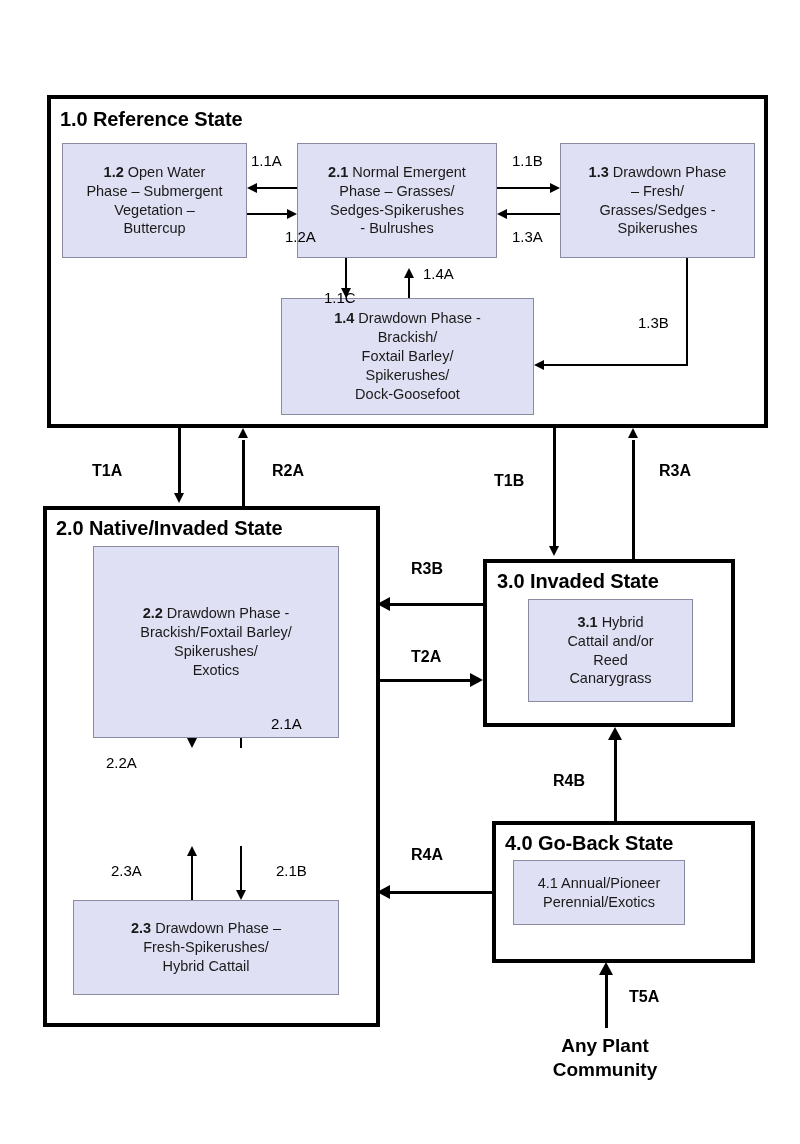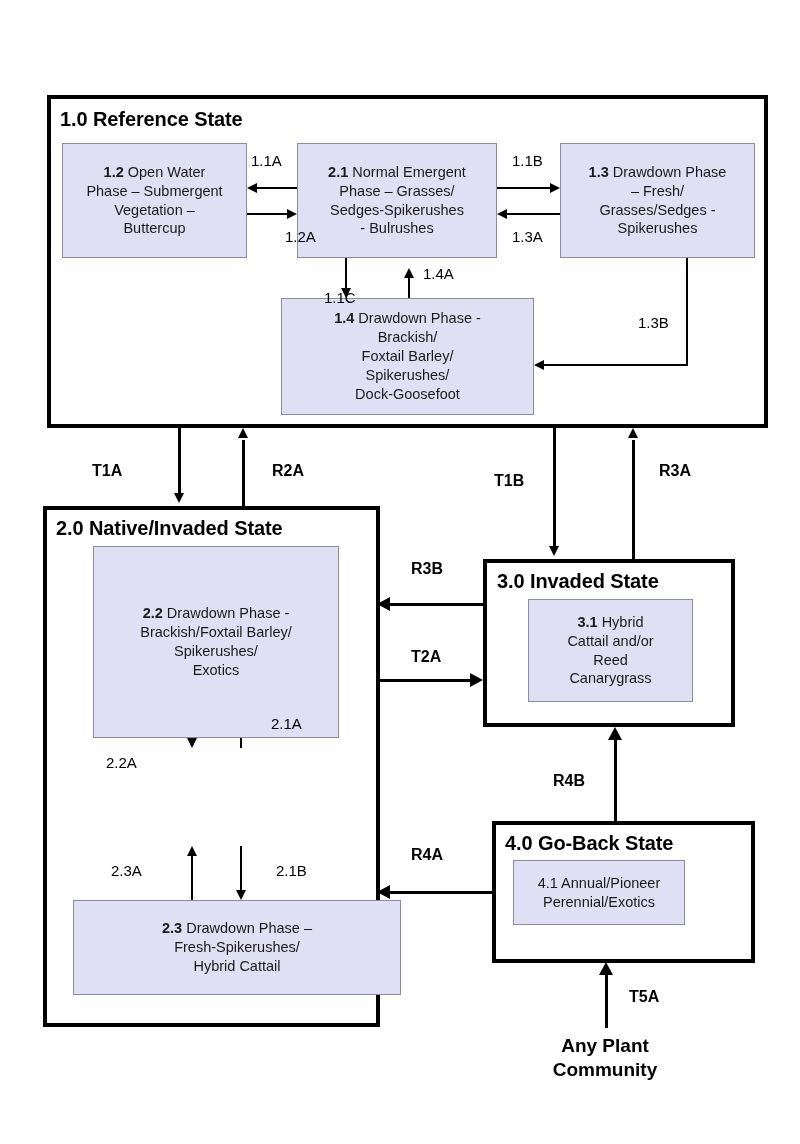--- a/index.html
+++ b/index.html
@@ -167,21 +167,21 @@
   <div class="phase" style="left:93px;top:546px;width:246px;height:192px;">
     <div>
       <span class="t"><b class="num">2.2</b> <span>Drawdown Phase -</span></span>
       <span class="t">Brackish/Foxtail Barley/</span>
       <span class="t">Spikerushes/</span>
       <span class="t">Exotics</span>
     </div>
   </div>
 
 
-  <div class="phase" style="left:73px;top:900px;width:328px;height:95px;">
+  <div class="phase" style="left:73px;top:900px;width:266px;height:95px;">
     <div>
       <span class="t"><b class="num">2.3</b> <span>Drawdown Phase –</span></span>
       <span class="t">Fresh-Spikerushes/</span>
       <span class="t">Hybrid Cattail</span>
     </div>
   </div>
 
   <div class="ln lv" style="left:191px;top:703px;height:35px;"></div>
   <div class="arrow a-down" style="left:187px;top:738px;"></div>
   <div class="tl" style="left:106px;top:715px;margin-top:39px;">2.2A</div>

